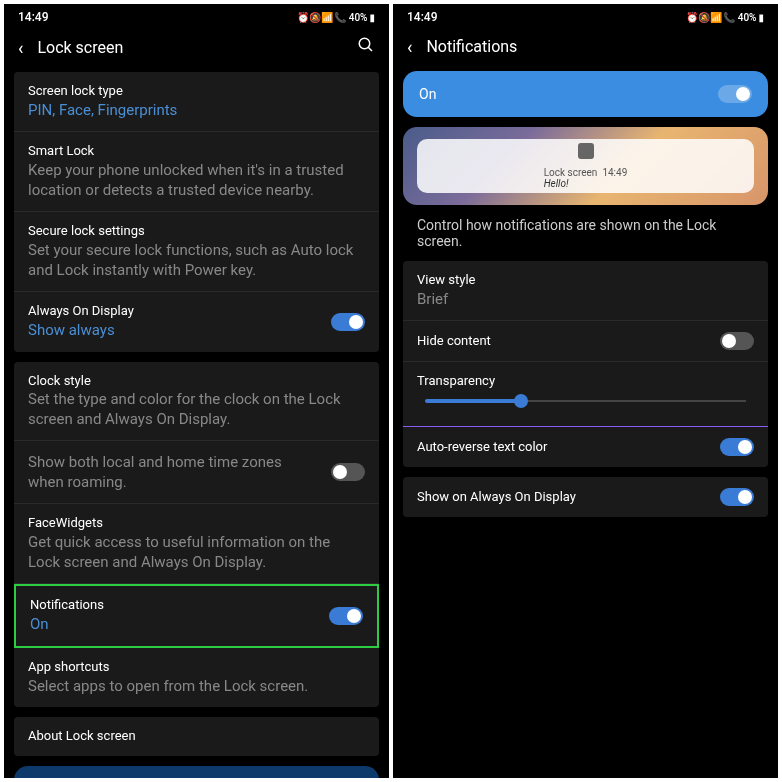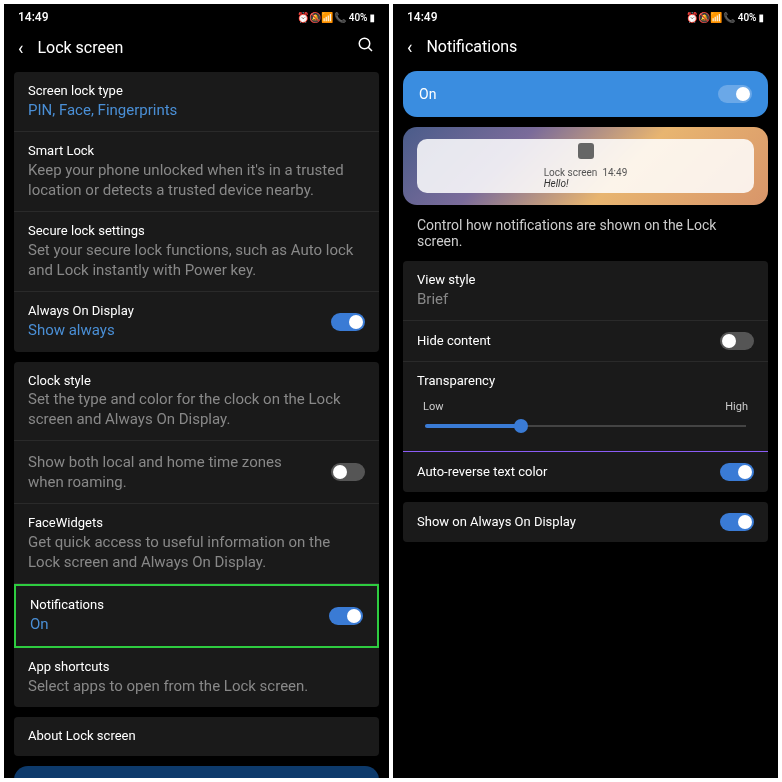--- a/index.html
+++ b/index.html
@@ -170,24 +170,20 @@
           </div>
         </div>
         <div class="row">
           <div class="row-text">
             <div class="row-title">Hide content</div>
           </div>
           <div class="toggle"></div>
         </div>
       <div class="slider-row">
         <div class="row-title">Transparency</div>
-        <div class="slider-labels">
-          <span>Low</span>
-          <span>High</span>
-        </div>
         <div class="slider-track">
           <div class="slider-fill"></div>
           <div class="slider-thumb"></div>
         </div>
       </div>
       <div class="row">
           <div class="row-text">
             <div class="row-title">Auto-reverse text color</div>
           </div>
           <div class="toggle on"></div>

